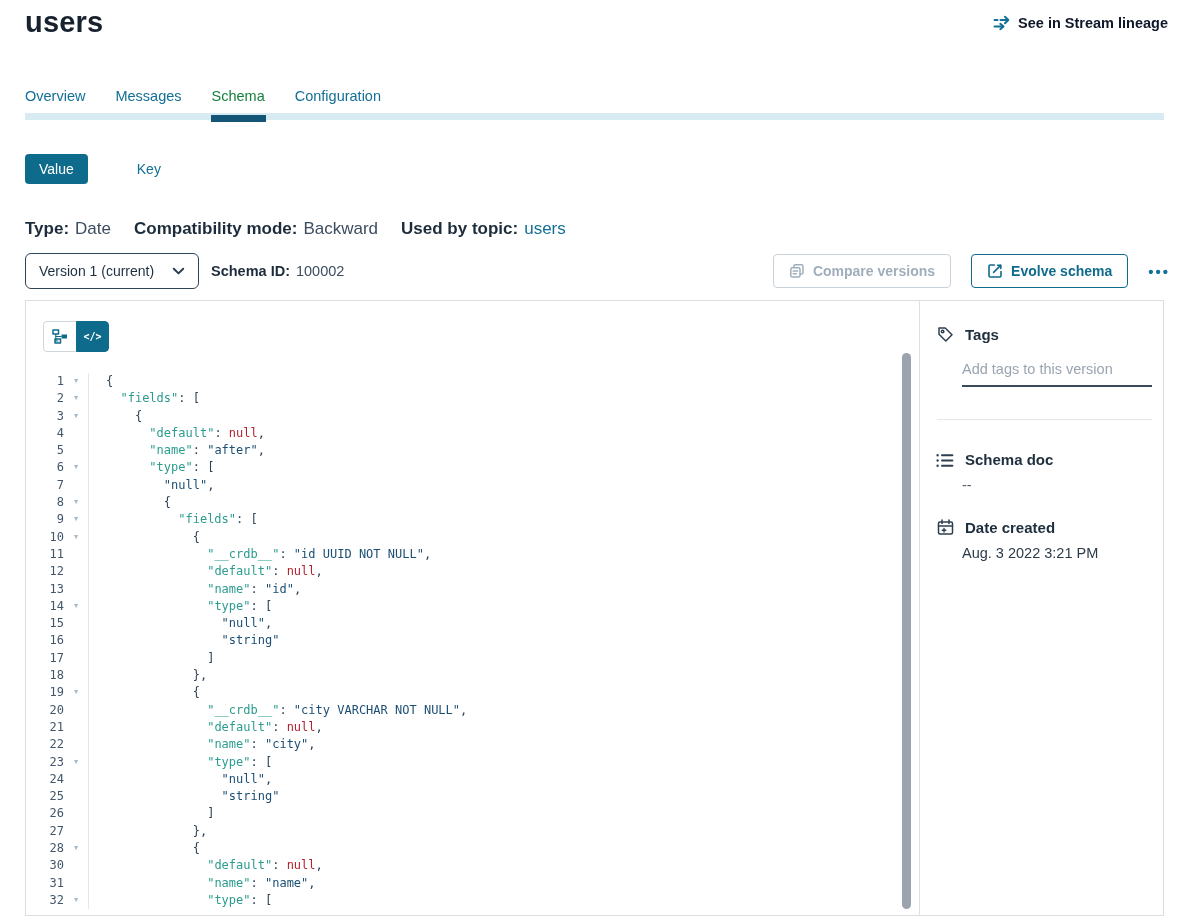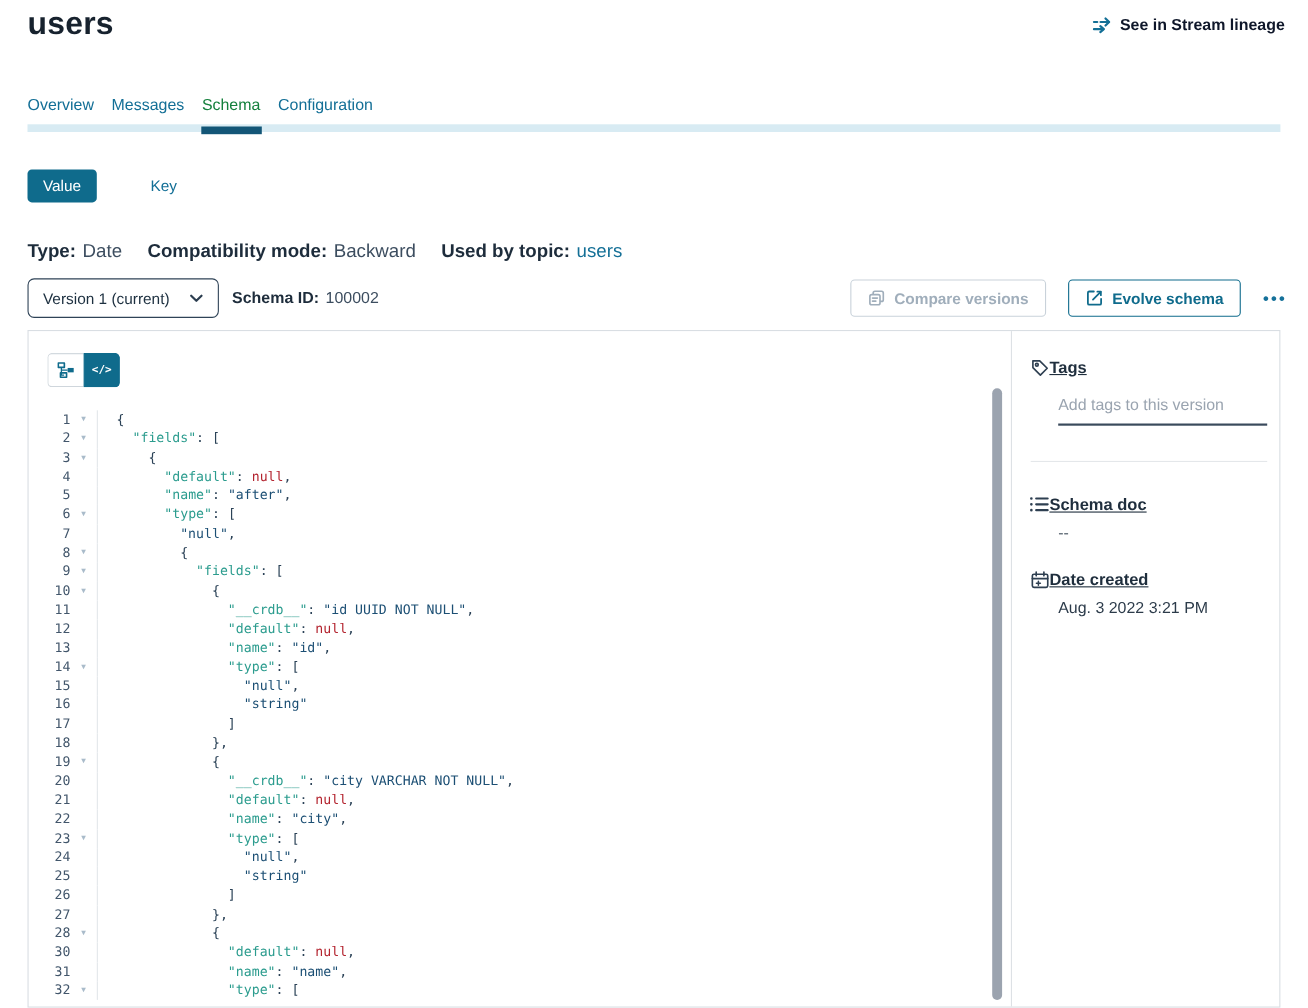--- a/index.html
+++ b/index.html
@@ -7,21 +7,21 @@
               font-family:"Liberation Sans", sans-serif; color:#2c3b4a; }
   .abs { position:absolute; }
 
   
   #page-title { left:25px; top:6px; font-size:29px; font-weight:700; color:#17222e; letter-spacing:.2px; }
   #lineage-link { top:15px; right:21px; display:flex; align-items:center; gap:7px;
                   color:#0f172a; font-size:14.5px; font-weight:600; cursor:pointer; }
 
   
   #tabs-wrap { left:25px; top:88px; right:25px; height:32px; }
-  .tabs { display:flex; gap:16px; }
+  .tabs { display:flex; gap:30px; }
   .tab { position:relative; font-size:14.5px; font-weight:500; color:#136f96;
          padding-bottom:18px; cursor:pointer; }
   .tab.active { color:#15803d; }
   .tab.active::after { content:''; position:absolute; left:-1px; right:-1px; bottom:0;
                        height:7px; background:#135677; z-index:2; }
   #tab-track { position:absolute; left:0; right:0; bottom:0; height:7px; background:#d8ebf3; }
 
   
   #vk-row { left:25px; top:154px; display:flex; align-items:center; gap:49px; height:30px; }
   #value-btn { background:#0f6b8c; color:#fff; font-size:14px; font-weight:500;
@@ -73,22 +73,22 @@
   .tk-key  { color:#2b9c8e; }
   .tk-str  { color:#1c4f74; }
   .tk-null { color:#b3232e; }
 
   
   #code-scrollbar { position:absolute; left:876px; top:52px; width:9px; height:556px;
                     background:#9ba3af; border-radius:5px; cursor:pointer; }
 
   
   #sidebar { position:absolute; left:894px; top:0; width:245px; height:100%; }
-  .side-header { position:absolute; display:flex; align-items:flex-start; 
-                 font-size:15px; font-weight:700; color:#1f2e3d;text-decoration:underline; }
+  .side-header { position:absolute; display:flex; align-items:flex-end; gap:11px;
+                 font-size:15px; font-weight:700; color:#1f2e3d; }
   .side-header .ic { display:flex; width:18px; justify-content:center; }
   #tags-header { left:16px; top:25px; }
   #tags-input { position:absolute; left:42px; top:60px; width:190px; border:none; outline:none;
                 font-size:14.5px; color:#2c3b4a; font-family:"Liberation Sans", sans-serif; background:transparent; }
   #tags-input::placeholder { color:#9aa4b0; }
   #tags-underline { position:absolute; left:42px; top:84px; width:190px; height:1.5px; background:#3a4a5c; }
   #side-divider { position:absolute; left:17px; top:118px; width:215px; height:1px; background:#e4e7ea; }
   #schemadoc-header { left:16px; top:150px; }
   #schemadoc-value { position:absolute; left:42px; top:176px; font-size:14.5px; color:#56636e; }
   #date-header { left:16px; top:218px; }

